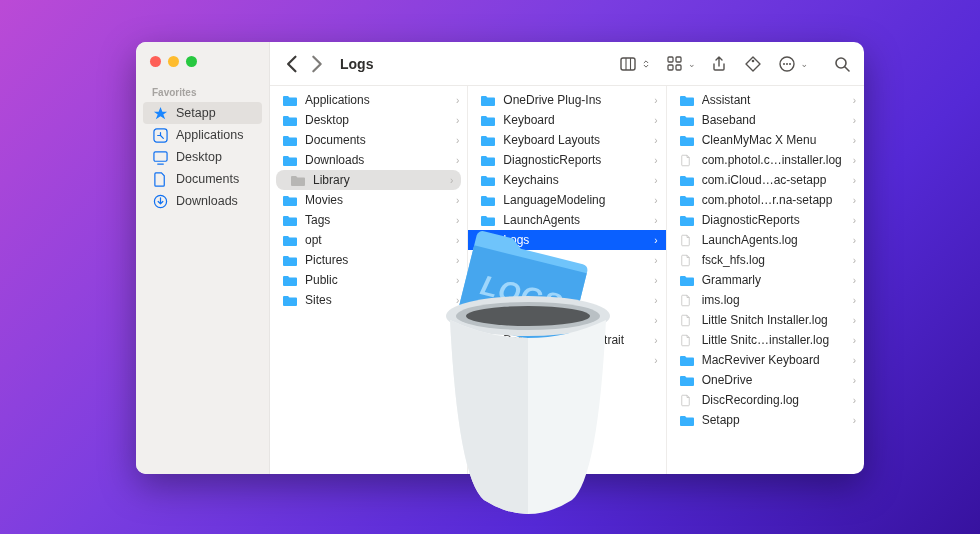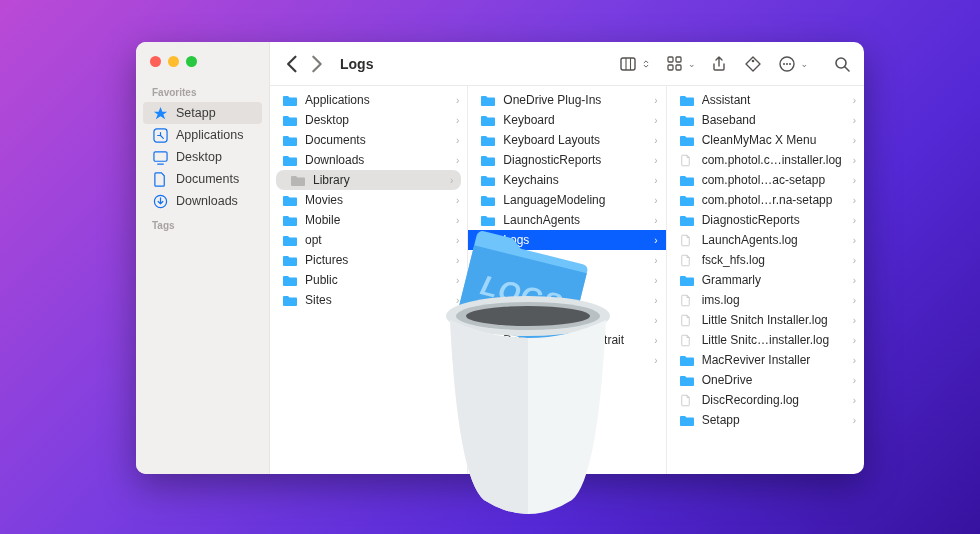--- a/index.html
+++ b/index.html
@@ -217,21 +217,20 @@
           <span class="sb-label">Documents</span>
         </div>
         <div class="sb-item">
           <span class="sb-icon">
             <svg viewBox="0 0 16 16">
               <use href="#i-download"></use>
             </svg>
           </span>
           <span class="sb-label">Downloads</span>
         </div>
-        <div class="sb-section-title">Tags</div>
       </div>
   </div>
 
   <div class="main">
     <div class="toolbar">
       <div class="tb-nav">
         <div class="tb-btn dark">
             <svg viewBox="0 0 18 18">
               <use href="#i-chev-l"></use>
             </svg>
@@ -346,21 +345,21 @@
             </span>
             <span class="nm">Movies</span>
             <span class="arr">›</span>
           </div>
           <div class="row">
             <span class="ic folder-ic">
               <svg viewBox="0 0 16 13">
                 <use href="#i-folder"></use>
               </svg>
             </span>
-            <span class="nm">Mobile</span>
+            <span class="nm">Tags</span>
             <span class="arr">›</span>
           </div>
           <div class="row">
             <span class="ic folder-ic">
               <svg viewBox="0 0 16 13">
                 <use href="#i-folder"></use>
               </svg>
             </span>
             <span class="nm">opt</span>
             <span class="arr">›</span>
@@ -557,21 +556,21 @@
             </span>
             <span class="nm">com.photol.c…installer.log</span>
             <span class="arr">›</span>
           </div>
           <div class="row">
             <span class="ic folder-ic">
               <svg viewBox="0 0 16 13">
                 <use href="#i-folder"></use>
               </svg>
             </span>
-            <span class="nm">com.photol…ac-setapp</span>
+            <span class="nm">com.iCloud…ac-setapp</span>
             <span class="arr">›</span>
           </div>
           <div class="row">
             <span class="ic folder-ic">
               <svg viewBox="0 0 16 13">
                 <use href="#i-folder"></use>
               </svg>
             </span>
             <span class="nm">com.photol…r.na-setapp</span>
             <span class="arr">›</span>
@@ -638,21 +637,21 @@
             </span>
             <span class="nm">Little Snitc…installer.log</span>
             <span class="arr">›</span>
           </div>
           <div class="row">
             <span class="ic folder-ic">
               <svg viewBox="0 0 16 13">
                 <use href="#i-folder"></use>
               </svg>
             </span>
-            <span class="nm">MacReviver Installer</span>
+            <span class="nm">MacReviver Keyboard</span>
             <span class="arr">›</span>
           </div>
           <div class="row">
             <span class="ic folder-ic">
               <svg viewBox="0 0 16 13">
                 <use href="#i-folder"></use>
               </svg>
             </span>
             <span class="nm">OneDrive</span>
             <span class="arr">›</span>

